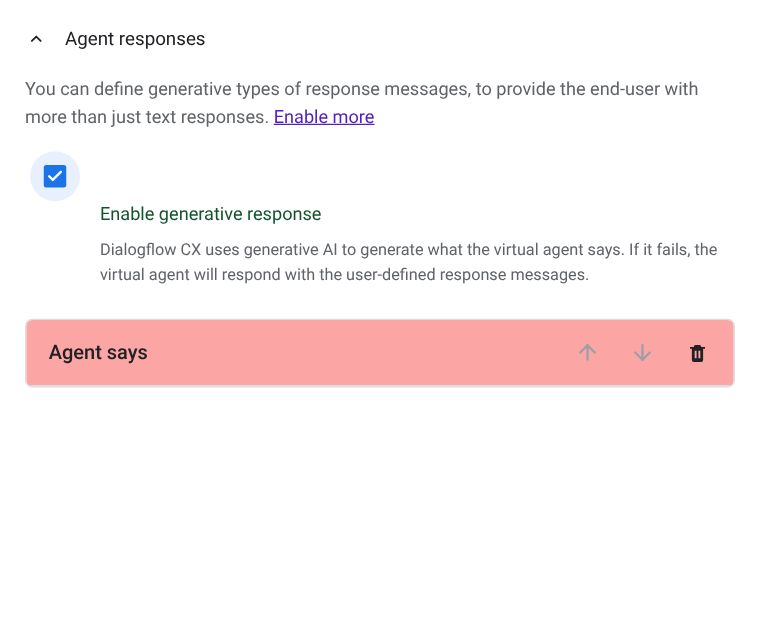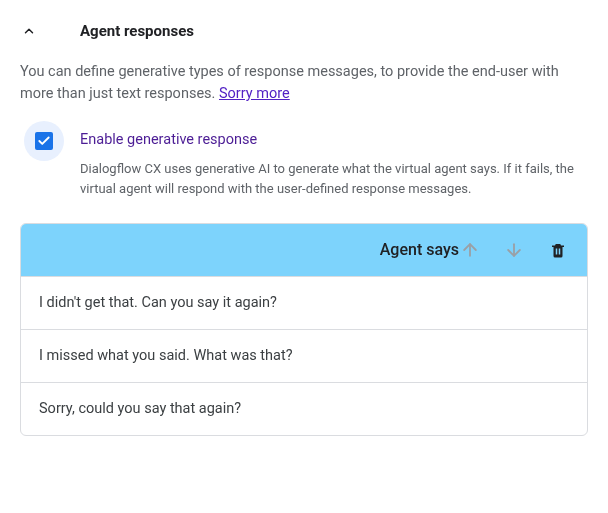--- a/index.html
+++ b/index.html
@@ -23,23 +23,22 @@
     width: 18px;
     height: 18px;
     display: flex;
     align-items: center;
     justify-content: center;
     cursor: pointer;
   }
   .chevron svg { display: block; }
   .section-title {
     font-size: 15px;
-    font-weight: 700;
+    font-weight: 400;
     color: #202124;
-    margin-left: 28px;
   }
   .description {
     font-size: 14.5px;
     color: #5f6368;
     line-height: 1.55;
     margin: 14px 0 22px 0;
   }
   a.learn-more {
     color: #5221c4;
     text-decoration: underline;
@@ -69,39 +68,40 @@
     border-radius: 2px;
     background: #1a73e8;
     display: flex;
     align-items: center;
     justify-content: center;
   }
   .checkbox svg { display: block; }
   .checkbox-text { flex: 1; padding-top: 2px; }
   .checkbox-label {
     font-size: 14.5px;
-    color: #4c1d95;
+    color: #14532d;
     margin-bottom: 8px;
+    margin-top: 32px;
   }
   .checkbox-desc {
     font-size: 13px;
     color: #5f6368;
     line-height: 1.55;
   }
   .agent-says-card {
     border: 1px solid #dadce0;
     border-radius: 6px;
     overflow: hidden;
   }
   .card-header {
     display: flex;
     align-items: center;
-    justify-content: flex-end;
+    justify-content: space-between;
     padding: 14px 18px;
-    background: #7dd3fc;
+    background: #fca5a5;
     border-bottom: 1px solid #dadce0;
   }
   .card-title {
     font-size: 16px;
     font-weight: 500;
     color: #202124;
   }
   .card-actions {
     display: flex;
     align-items: center;
@@ -134,21 +134,21 @@
 <div class="section-header">
   <div class="chevron">
     <svg width="14" height="14" viewBox="0 0 24 24" fill="none" stroke="#202124" stroke-width="2.5" stroke-linecap="round" stroke-linejoin="round">
       <polyline points="18 15 12 9 6 15"></polyline>
     </svg>
   </div>
   <div class="section-title">Agent responses</div>
 </div>
 
 <div class="description">
-  <span>You can define generative types of response messages, to provide the end-user with more than just text responses. </span><a href="#" class="learn-more">Sorry more</a>
+  <span>You can define generative types of response messages, to provide the end-user with more than just text responses. </span><a href="#" class="learn-more">Enable more</a>
 </div>
 
 <div class="checkbox-row">
   <div class="checkbox-halo">
     <div class="checkbox">
       <svg width="14" height="14" viewBox="0 0 24 24" fill="none" stroke="#ffffff" stroke-width="3.2" stroke-linecap="round" stroke-linejoin="round">
         <polyline points="20 6 9 17 4 12"></polyline>
       </svg>
     </div>
   </div>
@@ -174,18 +174,13 @@
           <polyline points="19 12 12 19 5 12"></polyline>
         </svg>
       </div>
       <div class="icon-btn delete">
         <svg width="18" height="18" viewBox="0 0 24 24" fill="#202124">
           <path d="M6 7h12v13a2 2 0 0 1-2 2H8a2 2 0 0 1-2-2V7zm3 3v8h2v-8H9zm4 0v8h2v-8h-2zM9 4h6l1 2h4v2H4V6h4l1-2z"></path>
         </svg>
       </div>
     </div>
   </div>
-  <div class="rows">
-    <div class="row">I didn't get that. Can you say it again?</div>
-    <div class="row">I missed what you said. What was that?</div>
-    <div class="row">Sorry, could you say that again?</div>
-  </div>
 </div>
 
 </body></html>

